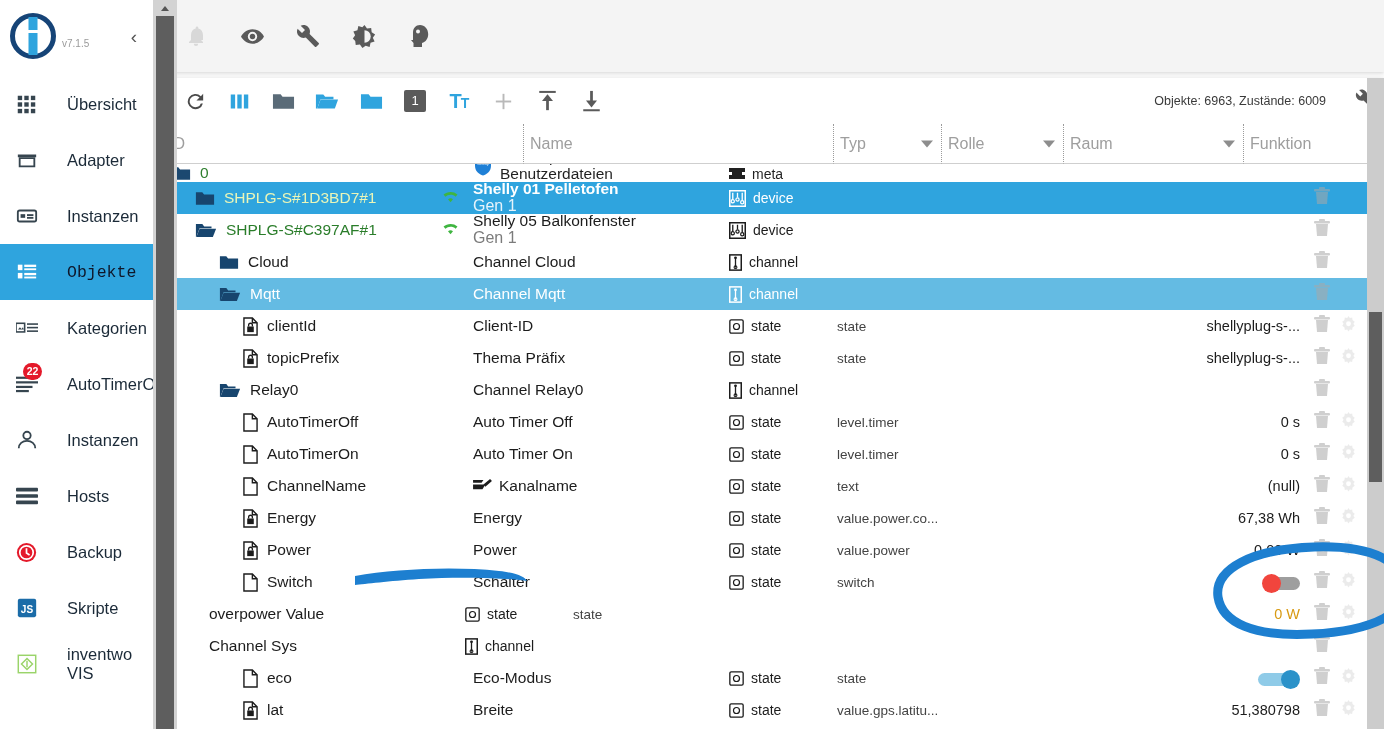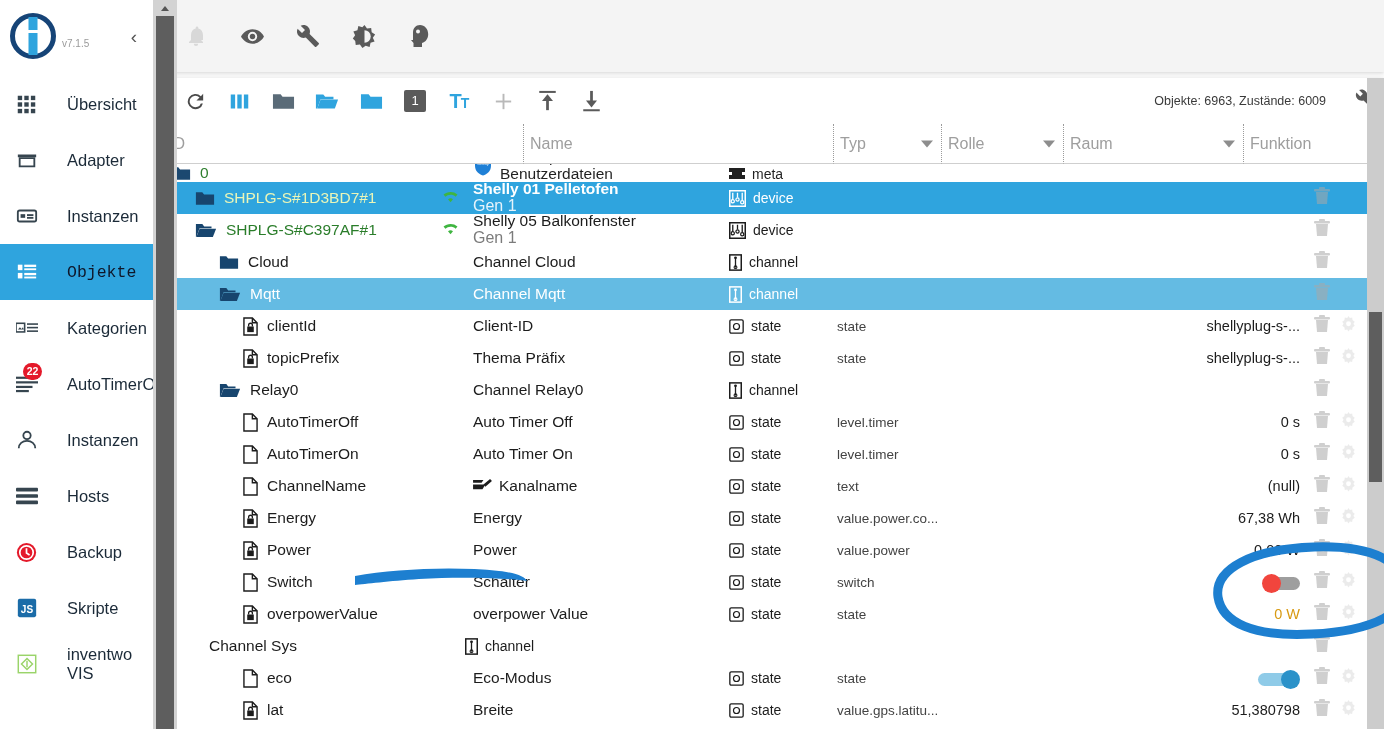--- a/index.html
+++ b/index.html
@@ -1039,148 +1039,137 @@
                   <path d="M2 5h12l-1 12H3z"></path>
                   <rect x="5" y="0" width="6" height="2.4" rx="1"></rect>
                 </svg></span>
               <span class="ic-gear"><svg width="17" height="17" viewBox="0 0 18 18" fill="#dcdcdc">
                   <path d="M9 0l1.4 2.1 2.5-.4.4 2.5L15.6 6l-1.3 2.2 1.3 2.2-2.3 1.8-.4 2.5-2.5-.4L9 16.4l-1.4-2.1-2.5.4-.4-2.5L2.4 10.4 3.7 8.2 2.4 6l2.3-1.8.4-2.5 2.5.4z"></path>
                   <circle cx="9" cy="8.2" r="2.6" fill="#fff"></circle>
                 </svg></span>
             </div>
           </div>
           <div class="row">
+            <div class="c-wifi"></div>
+            <div class="c-name">
+              <div class="namecol">
+                <span class="name-main">overpower Value</span>
+              </div>
+            </div>
+            <div class="c-type">
+              <span style="display:flex;color:#1c1c1c">
+                <svg width="15" height="15" viewBox="0 0 16 16" fill="#1c1c1c">
+                  <rect x="0.9" y="0.9" width="14.2" height="14.2" rx="1.5" fill="none" stroke="#1c1c1c" stroke-width="1.4"></rect>
+                  <circle cx="8" cy="8" r="3.2" fill="none" stroke="#1c1c1c" stroke-width="1.3"></circle>
+                </svg>
+              </span>
+              <span class="type-txt">state</span>
+            </div>
+            <div class="c-role">
+              <span class="role-txt">state</span>
+            </div>
+            <div class="c-val">
+              <span class="val-orange">0 W</span>
+            </div>
+            <div class="c-act">
+              <span class="ic-del"><svg width="16" height="18" viewBox="0 0 16 18" fill="#a8a8a8">
+                  <rect x="0" y="2" width="16" height="2.4" rx="1"></rect>
+                  <path d="M2 5h12l-1 12H3z"></path>
+                  <rect x="5" y="0" width="6" height="2.4" rx="1"></rect>
+                </svg></span>
+              <span class="ic-gear"><svg width="17" height="17" viewBox="0 0 18 18" fill="#dcdcdc">
+                  <path d="M9 0l1.4 2.1 2.5-.4.4 2.5L15.6 6l-1.3 2.2 1.3 2.2-2.3 1.8-.4 2.5-2.5-.4L9 16.4l-1.4-2.1-2.5.4-.4-2.5L2.4 10.4 3.7 8.2 2.4 6l2.3-1.8.4-2.5 2.5.4z"></path>
+                  <circle cx="9" cy="8.2" r="2.6" fill="#fff"></circle>
+                </svg></span>
+            </div>
+          </div>
+          <div class="row">
+            <div class="c-wifi"></div>
+            <div class="c-name">
+              <div class="namecol">
+                <span class="name-main">Channel Sys</span>
+              </div>
+            </div>
+            <div class="c-type">
+              <span style="display:flex;color:#1c1c1c">
+                <svg width="13" height="17" viewBox="0 0 14 18" fill="#1c1c1c">
+                  <rect x="0.8" y="0.8" width="12.4" height="16.4" fill="none" stroke="#1c1c1c" stroke-width="1.6"></rect>
+                  <path d="M7 3.5v11" stroke="#1c1c1c" stroke-width="1.4"></path>
+                  <circle cx="7" cy="4" r="1.5" fill="#1c1c1c"></circle>
+                  <circle cx="7" cy="14" r="1.5" fill="none" stroke="#1c1c1c" stroke-width="1.2"></circle>
+                </svg>
+              </span>
+              <span class="type-txt">channel</span>
+            </div>
+            <div class="c-role"></div>
+            <div class="c-val"></div>
+            <div class="c-act">
+              <span class="ic-del"><svg width="16" height="18" viewBox="0 0 16 18" fill="#a8a8a8">
+                  <rect x="0" y="2" width="16" height="2.4" rx="1"></rect>
+                  <path d="M2 5h12l-1 12H3z"></path>
+                  <rect x="5" y="0" width="6" height="2.4" rx="1"></rect>
+                </svg></span>
+            </div>
+          </div>
+          <div class="row">
+            <div class="c-id" style="padding-left:80px">
+              <span style="display:flex;color:#17456e">
+                <svg width="15" height="19" viewBox="0 0 16 20" fill="none">
+                  <path d="M1 1h9l5 5v13H1z" fill="#fff" stroke="#1c1c1c" stroke-width="1.5"></path>
+                  <path d="M10 1v5h5" fill="none" stroke="#1c1c1c" stroke-width="1.5"></path>
+                </svg>
+              </span>
+              <span class="idtext plain">eco</span>
+            </div>
+            <div class="c-wifi"></div>
+            <div class="c-name">
+              <div class="namecol">
+                <span class="name-main">Eco-Modus</span>
+              </div>
+            </div>
+            <div class="c-type">
+              <span style="display:flex;color:#1c1c1c">
+                <svg width="15" height="15" viewBox="0 0 16 16" fill="#1c1c1c">
+                  <rect x="0.9" y="0.9" width="14.2" height="14.2" rx="1.5" fill="none" stroke="#1c1c1c" stroke-width="1.4"></rect>
+                  <circle cx="8" cy="8" r="3.2" fill="none" stroke="#1c1c1c" stroke-width="1.3"></circle>
+                </svg>
+              </span>
+              <span class="type-txt">state</span>
+            </div>
+            <div class="c-role">
+              <span class="role-txt">state</span>
+            </div>
+            <div class="c-val">
+              <span class="toggle on">
+                <span class="track"></span>
+                <span class="knob"></span>
+              </span>
+            </div>
+            <div class="c-act">
+              <span class="ic-del"><svg width="16" height="18" viewBox="0 0 16 18" fill="#a8a8a8">
+                  <rect x="0" y="2" width="16" height="2.4" rx="1"></rect>
+                  <path d="M2 5h12l-1 12H3z"></path>
+                  <rect x="5" y="0" width="6" height="2.4" rx="1"></rect>
+                </svg></span>
+              <span class="ic-gear"><svg width="17" height="17" viewBox="0 0 18 18" fill="#dcdcdc">
+                  <path d="M9 0l1.4 2.1 2.5-.4.4 2.5L15.6 6l-1.3 2.2 1.3 2.2-2.3 1.8-.4 2.5-2.5-.4L9 16.4l-1.4-2.1-2.5.4-.4-2.5L2.4 10.4 3.7 8.2 2.4 6l2.3-1.8.4-2.5 2.5.4z"></path>
+                  <circle cx="9" cy="8.2" r="2.6" fill="#fff"></circle>
+                </svg></span>
+            </div>
+          </div>
+          <div class="row">
             <div class="c-id" style="padding-left:80px">
               <span style="display:flex;color:#17456e">
                 <svg width="15" height="19" viewBox="0 0 16 20" fill="none">
                   <path d="M1 1h9l5 5v13H1z" fill="#fff" stroke="#1c1c1c" stroke-width="1.5"></path>
                   <path d="M10 1v5h5" fill="none" stroke="#1c1c1c" stroke-width="1.5"></path>
                   <rect x="4.5" y="10" width="7" height="6" fill="#1c1c1c"></rect>
                   <path d="M6 10V8.5a2 2 0 0 1 4 0V10" fill="none" stroke="#1c1c1c" stroke-width="1.4"></path>
                 </svg>
               </span>
-              <span class="idtext plain">overpowerValue</span>
-            </div>
-            <div class="c-wifi"></div>
-            <div class="c-name">
-              <div class="namecol">
-                <span class="name-main">overpower Value</span>
-              </div>
-            </div>
-            <div class="c-type">
-              <span style="display:flex;color:#1c1c1c">
-                <svg width="15" height="15" viewBox="0 0 16 16" fill="#1c1c1c">
-                  <rect x="0.9" y="0.9" width="14.2" height="14.2" rx="1.5" fill="none" stroke="#1c1c1c" stroke-width="1.4"></rect>
-                  <circle cx="8" cy="8" r="3.2" fill="none" stroke="#1c1c1c" stroke-width="1.3"></circle>
-                </svg>
-              </span>
-              <span class="type-txt">state</span>
-            </div>
-            <div class="c-role">
-              <span class="role-txt">state</span>
-            </div>
-            <div class="c-val">
-              <span class="val-orange">0 W</span>
-            </div>
-            <div class="c-act">
-              <span class="ic-del"><svg width="16" height="18" viewBox="0 0 16 18" fill="#a8a8a8">
-                  <rect x="0" y="2" width="16" height="2.4" rx="1"></rect>
-                  <path d="M2 5h12l-1 12H3z"></path>
-                  <rect x="5" y="0" width="6" height="2.4" rx="1"></rect>
-                </svg></span>
-              <span class="ic-gear"><svg width="17" height="17" viewBox="0 0 18 18" fill="#dcdcdc">
-                  <path d="M9 0l1.4 2.1 2.5-.4.4 2.5L15.6 6l-1.3 2.2 1.3 2.2-2.3 1.8-.4 2.5-2.5-.4L9 16.4l-1.4-2.1-2.5.4-.4-2.5L2.4 10.4 3.7 8.2 2.4 6l2.3-1.8.4-2.5 2.5.4z"></path>
-                  <circle cx="9" cy="8.2" r="2.6" fill="#fff"></circle>
-                </svg></span>
-            </div>
-          </div>
-          <div class="row">
-            <div class="c-wifi"></div>
-            <div class="c-name">
-              <div class="namecol">
-                <span class="name-main">Channel Sys</span>
-              </div>
-            </div>
-            <div class="c-type">
-              <span style="display:flex;color:#1c1c1c">
-                <svg width="13" height="17" viewBox="0 0 14 18" fill="#1c1c1c">
-                  <rect x="0.8" y="0.8" width="12.4" height="16.4" fill="none" stroke="#1c1c1c" stroke-width="1.6"></rect>
-                  <path d="M7 3.5v11" stroke="#1c1c1c" stroke-width="1.4"></path>
-                  <circle cx="7" cy="4" r="1.5" fill="#1c1c1c"></circle>
-                  <circle cx="7" cy="14" r="1.5" fill="none" stroke="#1c1c1c" stroke-width="1.2"></circle>
-                </svg>
-              </span>
-              <span class="type-txt">channel</span>
-            </div>
-            <div class="c-role"></div>
-            <div class="c-val"></div>
-            <div class="c-act">
-              <span class="ic-del"><svg width="16" height="18" viewBox="0 0 16 18" fill="#a8a8a8">
-                  <rect x="0" y="2" width="16" height="2.4" rx="1"></rect>
-                  <path d="M2 5h12l-1 12H3z"></path>
-                  <rect x="5" y="0" width="6" height="2.4" rx="1"></rect>
-                </svg></span>
-            </div>
-          </div>
-          <div class="row">
-            <div class="c-id" style="padding-left:80px">
-              <span style="display:flex;color:#17456e">
-                <svg width="15" height="19" viewBox="0 0 16 20" fill="none">
-                  <path d="M1 1h9l5 5v13H1z" fill="#fff" stroke="#1c1c1c" stroke-width="1.5"></path>
-                  <path d="M10 1v5h5" fill="none" stroke="#1c1c1c" stroke-width="1.5"></path>
-                </svg>
-              </span>
-              <span class="idtext plain">eco</span>
-            </div>
-            <div class="c-wifi"></div>
-            <div class="c-name">
-              <div class="namecol">
-                <span class="name-main">Eco-Modus</span>
-              </div>
-            </div>
-            <div class="c-type">
-              <span style="display:flex;color:#1c1c1c">
-                <svg width="15" height="15" viewBox="0 0 16 16" fill="#1c1c1c">
-                  <rect x="0.9" y="0.9" width="14.2" height="14.2" rx="1.5" fill="none" stroke="#1c1c1c" stroke-width="1.4"></rect>
-                  <circle cx="8" cy="8" r="3.2" fill="none" stroke="#1c1c1c" stroke-width="1.3"></circle>
-                </svg>
-              </span>
-              <span class="type-txt">state</span>
-            </div>
-            <div class="c-role">
-              <span class="role-txt">state</span>
-            </div>
-            <div class="c-val">
-              <span class="toggle on">
-                <span class="track"></span>
-                <span class="knob"></span>
-              </span>
-            </div>
-            <div class="c-act">
-              <span class="ic-del"><svg width="16" height="18" viewBox="0 0 16 18" fill="#a8a8a8">
-                  <rect x="0" y="2" width="16" height="2.4" rx="1"></rect>
-                  <path d="M2 5h12l-1 12H3z"></path>
-                  <rect x="5" y="0" width="6" height="2.4" rx="1"></rect>
-                </svg></span>
-              <span class="ic-gear"><svg width="17" height="17" viewBox="0 0 18 18" fill="#dcdcdc">
-                  <path d="M9 0l1.4 2.1 2.5-.4.4 2.5L15.6 6l-1.3 2.2 1.3 2.2-2.3 1.8-.4 2.5-2.5-.4L9 16.4l-1.4-2.1-2.5.4-.4-2.5L2.4 10.4 3.7 8.2 2.4 6l2.3-1.8.4-2.5 2.5.4z"></path>
-                  <circle cx="9" cy="8.2" r="2.6" fill="#fff"></circle>
-                </svg></span>
-            </div>
-          </div>
-          <div class="row">
-            <div class="c-id" style="padding-left:80px">
-              <span style="display:flex;color:#17456e">
-                <svg width="15" height="19" viewBox="0 0 16 20" fill="none">
-                  <path d="M1 1h9l5 5v13H1z" fill="#fff" stroke="#1c1c1c" stroke-width="1.5"></path>
-                  <path d="M10 1v5h5" fill="none" stroke="#1c1c1c" stroke-width="1.5"></path>
-                  <rect x="4.5" y="10" width="7" height="6" fill="#1c1c1c"></rect>
-                  <path d="M6 10V8.5a2 2 0 0 1 4 0V10" fill="none" stroke="#1c1c1c" stroke-width="1.4"></path>
-                </svg>
-              </span>
               <span class="idtext plain">lat</span>
             </div>
             <div class="c-wifi"></div>
             <div class="c-name">
               <div class="namecol">
                 <span class="name-main">Breite</span>
               </div>
             </div>
             <div class="c-type">
               <span style="display:flex;color:#1c1c1c">

